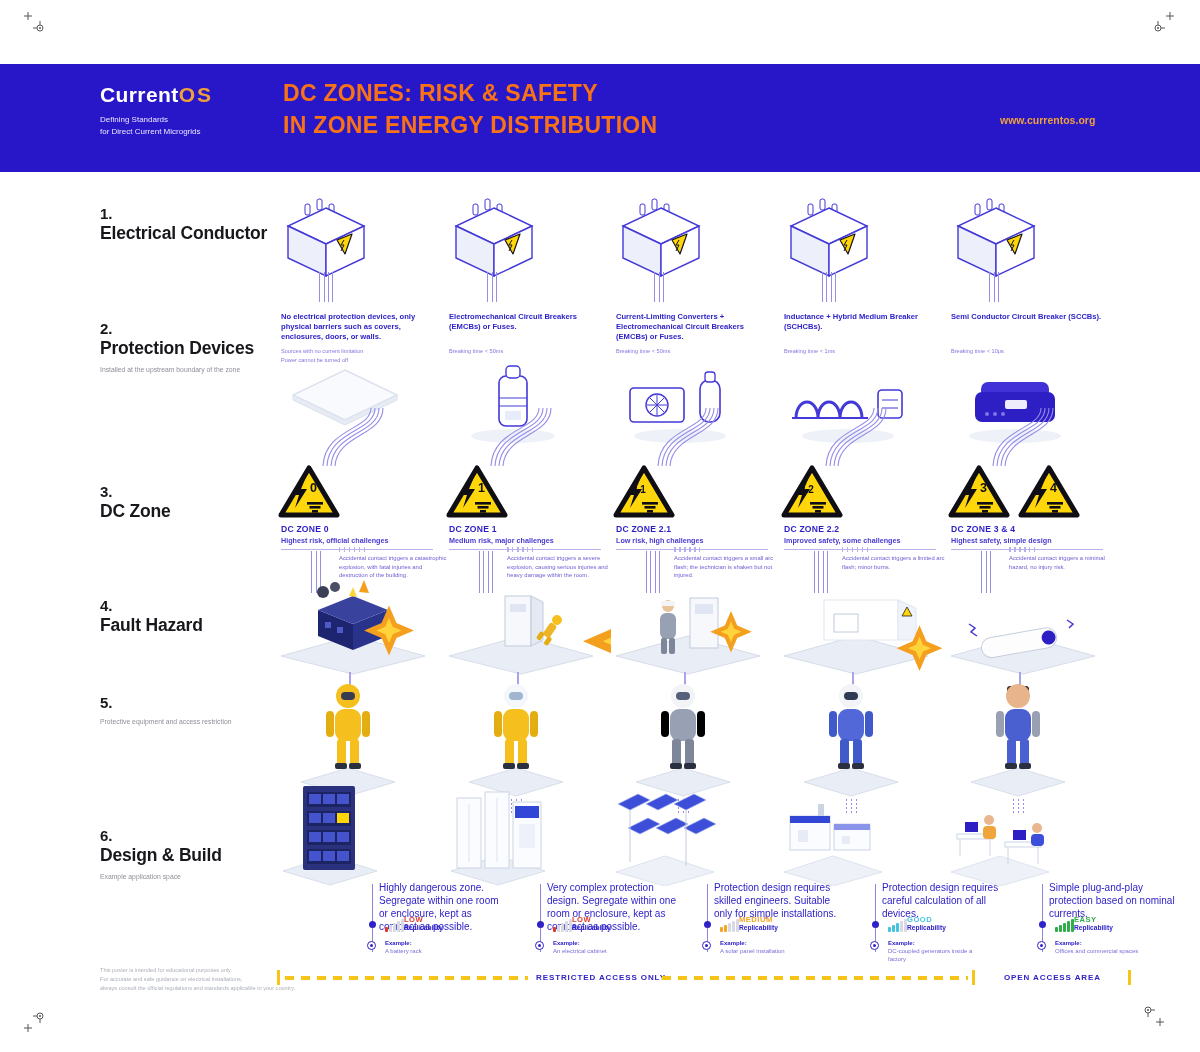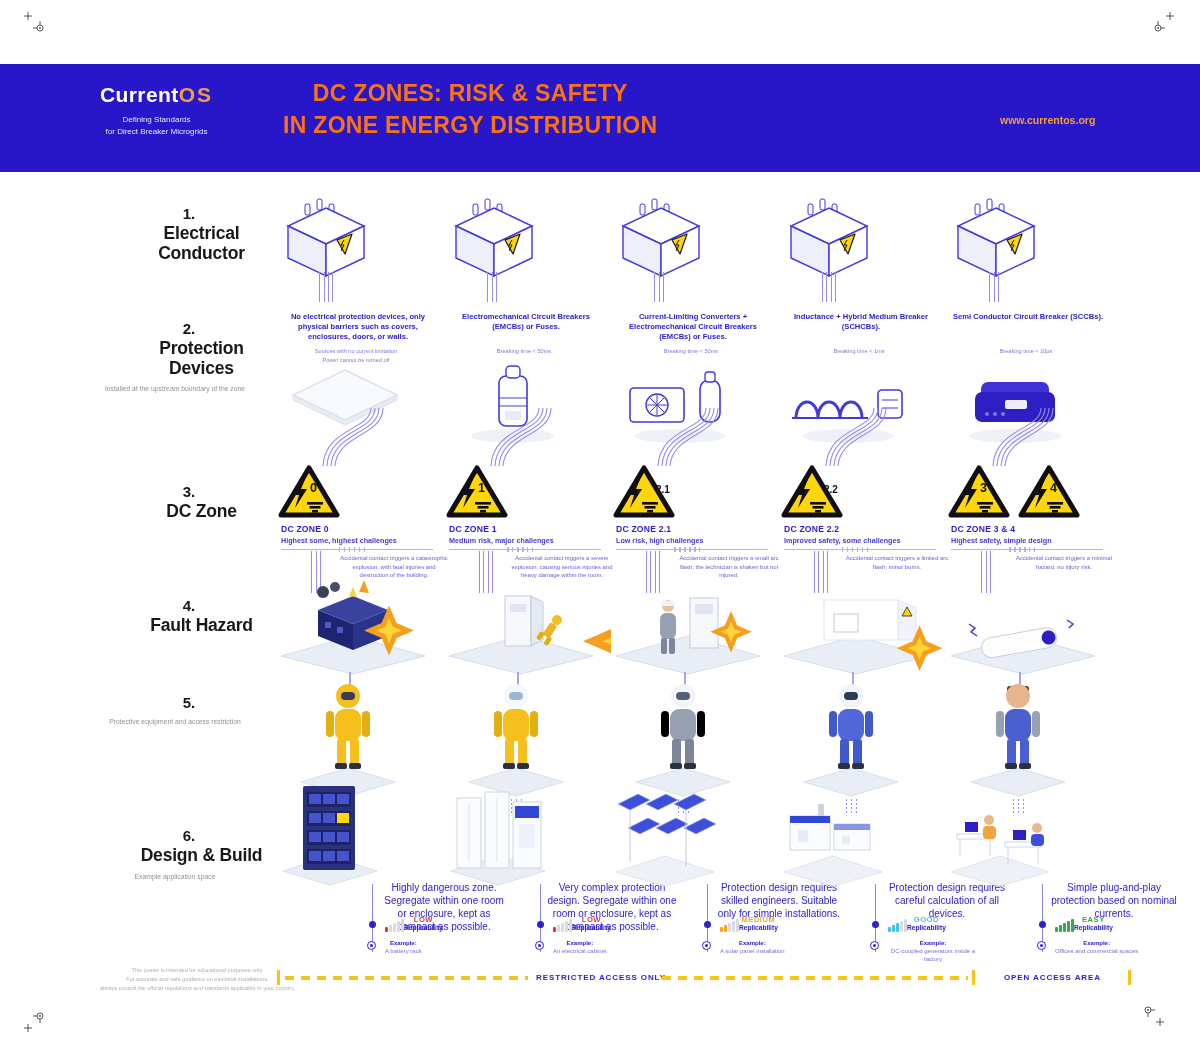--- a/index.html
+++ b/index.html
@@ -1,45 +1,45 @@
 <!DOCTYPE html>
 <html><head>
 <meta charset="utf-8">
 <style>
   html,body{margin:0;padding:0;background:#ffffff;}
   .page{position:relative;width:1200px;height:1052px;background:#fff;overflow:hidden;
-        font-family:"Liberation Sans",sans-serif;text-align:center;}
+        font-family:"Liberation Sans",sans-serif;}
   
   .band{position:absolute;left:0;top:64px;width:1200px;height:108px;background:#2817c9;}
   .logo{position:absolute;left:100px;top:19px;}
   .logo-line{font-size:21px;font-weight:bold;color:#fff;letter-spacing:.4px;}
   .logo-os{color:#efa03b;letter-spacing:2px;}
   .tagline{margin-top:7px;font-size:8px;color:#e9e6ff;line-height:1.45;}
   .title{position:absolute;left:283px;top:14px;margin:0;font-size:23px;font-weight:bold;color:#f97316;
          line-height:1.38;letter-spacing:.3px;}
   .site{position:absolute;left:1000px;top:50px;font-size:10.5px;font-weight:bold;color:#efa03b;text-decoration:none;}
   
   .row-label{position:absolute;left:100px;width:178px;color:#17171c;}
   .row-num{font-size:15px;font-weight:bold;margin-bottom:2px;}
-  .row-title{font-size:17.5px;font-weight:bold;line-height:1.12;letter-spacing:-.2px;margin-left:25px;}
+  .row-title{font-size:17.5px;font-weight:bold;line-height:1.12;letter-spacing:-.2px;}
   .row-sub{margin-top:6px;font-size:6.8px;color:#8f8f98;line-height:1.5;width:150px;}
   #rl1{top:205px}#rl2{top:320px}#rl3{top:483px}#rl4{top:597px}#rl5{top:694px}#rl6{top:827px}
   
   .zcol{position:absolute;top:0;width:200px;height:1052px;}
   .ic{position:absolute;left:-4px;top:196px;width:110px;height:96px;}
   .bundle-top{position:absolute;left:44px;top:272px;width:14px;height:30px;
     background:repeating-linear-gradient(90deg,#958de6 0 1px,transparent 1px 4.5px);}
   .ptitle{position:absolute;left:6px;top:312px;width:154px;font-size:7.6px;font-weight:bold;color:#2f22c8;line-height:1.32;}
   .pnotes{position:absolute;left:6px;top:347px;width:150px;font-size:5.6px;color:#8178dd;line-height:1.55;}
   .dev{position:absolute;left:8px;top:358px;width:124px;height:88px;}
   .wiresA{position:absolute;left:40px;top:408px;width:76px;height:62px;}
   .trirow{position:absolute;left:2px;top:464px;display:flex;gap:6px;}
   .tri{position:relative;width:64px;height:57px;}
   .tri .num{position:absolute;left:33px;top:17px;font-size:12.5px;font-weight:bold;color:#10101a;}
-  .tri .num-sm{left:44px;top:20px;font-size:10px;}
+  .tri .num-sm{left:20px;top:20px;font-size:10px;}
   .zname{position:absolute;left:6px;top:524px;font-size:8.6px;font-weight:bold;color:#2b1ec6;letter-spacing:.2px;}
   .zsub{position:absolute;left:6px;top:536px;font-size:7.2px;font-weight:bold;color:#4739cf;}
   .zline{position:absolute;left:6px;top:549px;width:152px;height:1px;background:#b7b1ec;}
   .zticks{position:absolute;left:64px;top:547px;width:26px;height:5px;
     background:repeating-linear-gradient(90deg,#b7b1ec 0 1.5px,transparent 1.5px 5px);}
   .bundle-mid{position:absolute;left:36px;top:551px;width:14px;height:42px;
     background:repeating-linear-gradient(90deg,#958de6 0 1px,transparent 1px 4.5px);}
   .fcap{position:absolute;left:64px;top:554px;width:110px;font-size:5.9px;color:#6d60d4;line-height:1.45;}
   .fscene{position:absolute;left:-12px;top:580px;width:180px;height:95px;}
   .conn{position:absolute;left:74px;top:672px;width:1.5px;height:16px;background:#aaa3ea;}
@@ -144,21 +144,21 @@
     </svg>
   <svg class="cmark" style="left:1140px;top:1002px;transform:scale(-1,-1)">
       <use href="#cmarksym"></use>
     </svg>
 
   <header class="band">
     <div class="logo">
       <div class="logo-line"><span>Current</span><span class="logo-os">OS</span></div>
       <div class="tagline">
         <div>Defining Standards</div>
-        <div>for Direct Breaker Microgrids</div>
+        <div>for Direct Current Microgrids</div>
       </div>
     </div>
     <h1 class="title">
       <span>DC ZONES: RISK &amp; SAFETY</span><br>
       <span>IN ZONE ENERGY DISTRIBUTION</span>
     </h1>
     <a class="site" href="#">www.currentos.org</a>
   </header>
 
   <div class="row-label" id="rl1">
@@ -207,21 +207,21 @@
       </svg>
     <div class="trirow">
       <div class="tri">
         <svg width="64" height="57">
             <use href="#trisym"></use>
           </svg>
         <span class="num">0</span>
       </div>
     </div>
     <div class="zname">DC ZONE 0</div>
-    <div class="zsub">Highest some, highest challenges</div>
+    <div class="zsub">Highest risk, official challenges</div>
     <div class="zline"></div>
     <div class="zticks"></div>
     <div class="bundle-mid"></div>
     <div class="fcap">Accidental contact triggers a catastrophic explosion, with fatal injuries and destruction of the building.</div>
     <svg class="fscene" viewBox="0 0 180 95">
       <use href="#platsym"></use>
       <polygon points="55,30 90,44 90,70 55,56" fill="#1d2470"></polygon>
       <polygon points="90,44 125,30 125,56 90,70" fill="#2a338c"></polygon>
       <polygon points="55,30 90,16 125,30 90,44" fill="#39439e"></polygon>
       <rect x="62" y="42" width="6" height="6" fill="#4f5ac8"></rect>

